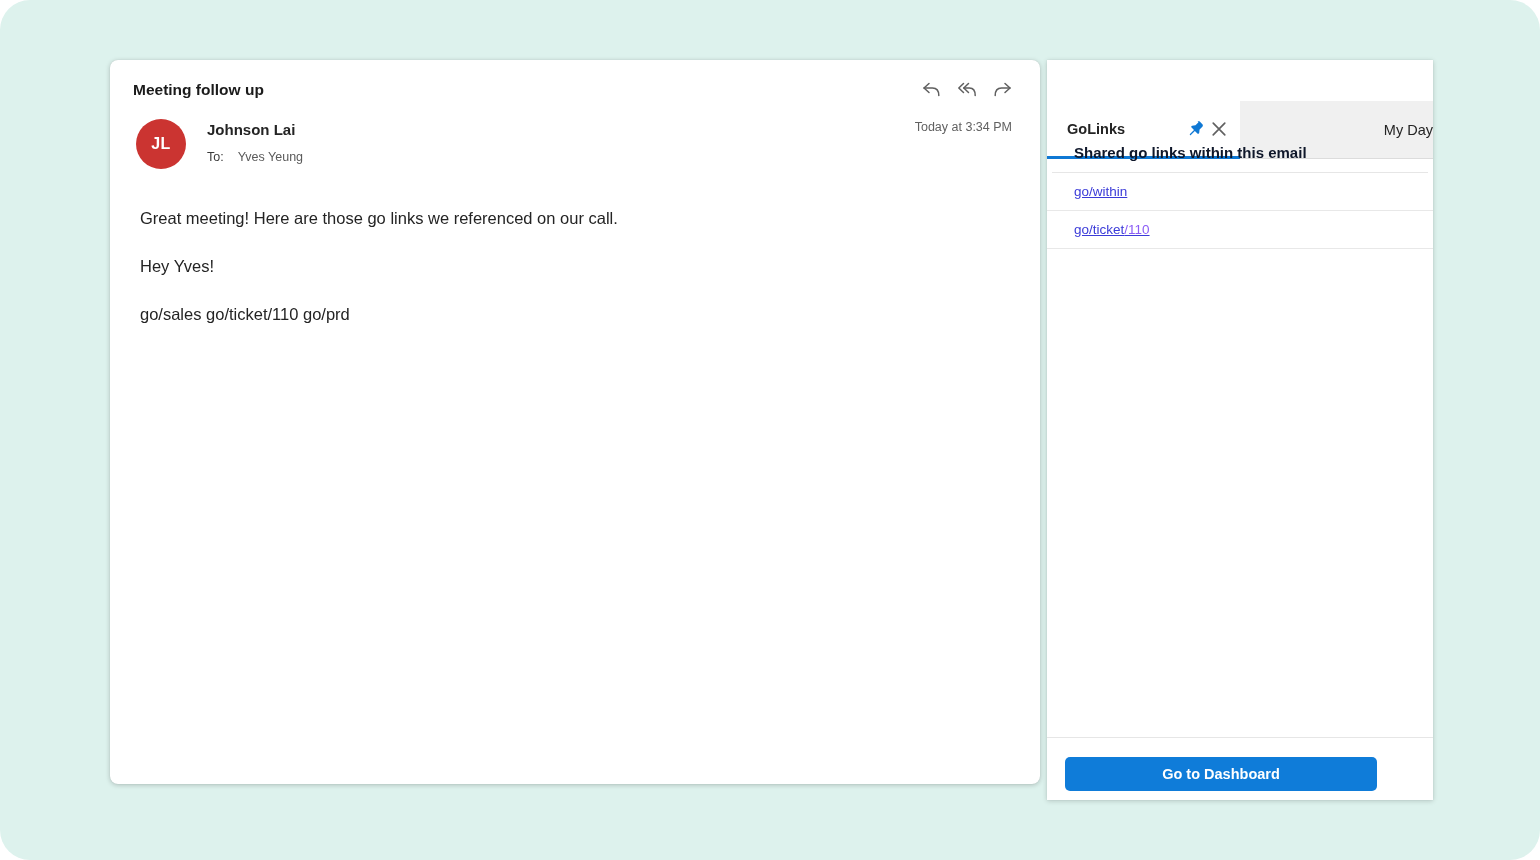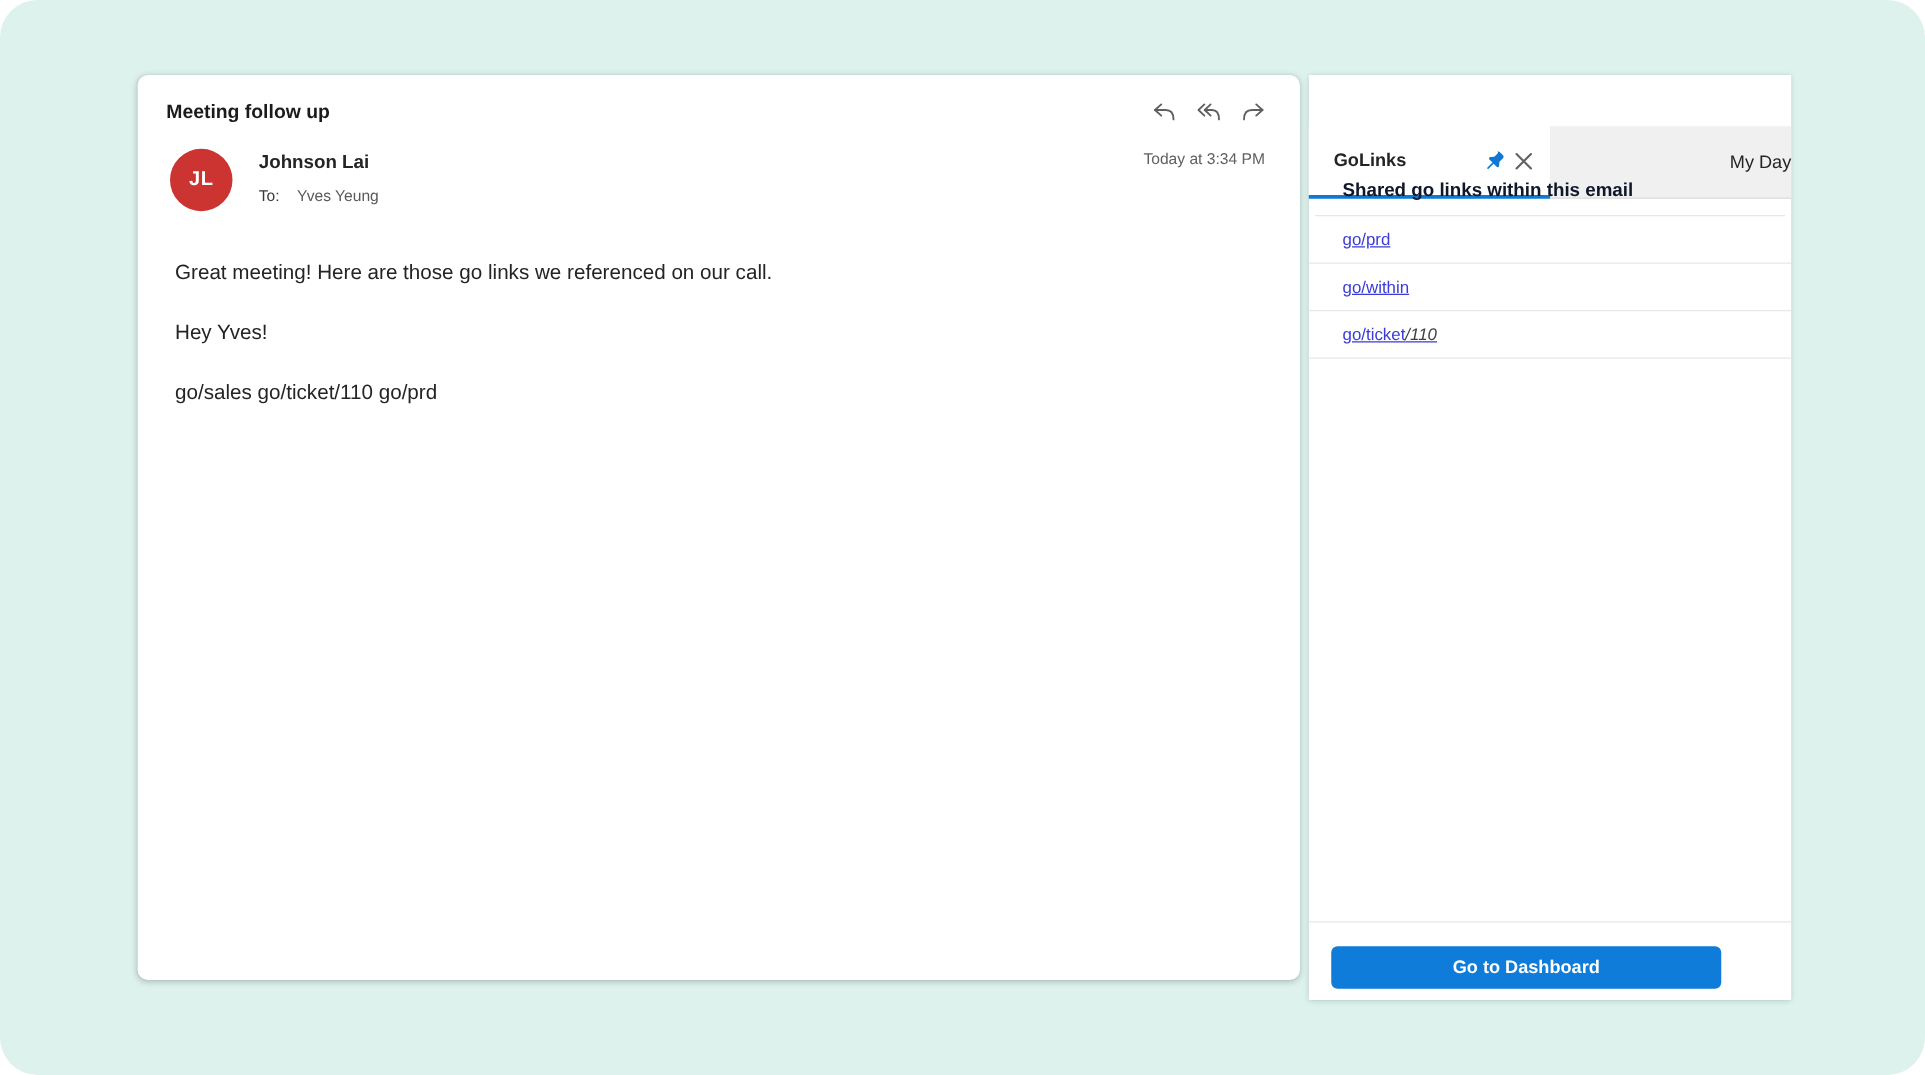--- a/index.html
+++ b/index.html
@@ -165,21 +165,21 @@
     align-items: center;
     padding-left: 27px;
     border-bottom: 1px solid #e8e8e8;
   }
   .golink {
     font-size: 13.5px;
     color: #3b3bd8;
     text-decoration: underline;
     cursor: pointer;
   }
-  .golink .link-suffix { color: #404040; font-style: italic; }
+  .golink .link-suffix { color: #8b5cf6; }
 
   .footer-divider {
     position: absolute;
     left: 0; right: 0; top: 677px;
     height: 1px;
     background: #e6e6e6;
   }
   .dashboard-button {
     position: absolute;
     left: 18px; top: 697px;
@@ -265,23 +265,20 @@
       <div class="tab-inactive">
         <span class="tab-label">My Day</span>
       </div>
     </div>
 
     <div class="panel-heading">Shared go links within this email</div>
     <div class="heading-divider"></div>
 
     <div class="golink-list">
       <div class="golink-row">
-        <a class="golink"><span>go/prd</span><span class="link-suffix"></span></a>
-      </div>
-      <div class="golink-row">
         <a class="golink"><span>go/within</span><span class="link-suffix"></span></a>
       </div>
       <div class="golink-row">
         <a class="golink"><span>go/ticket</span><span class="link-suffix">/110</span></a>
       </div>
     </div>
 
     <div class="footer-divider"></div>
     <button class="dashboard-button">Go to Dashboard</button>
 

